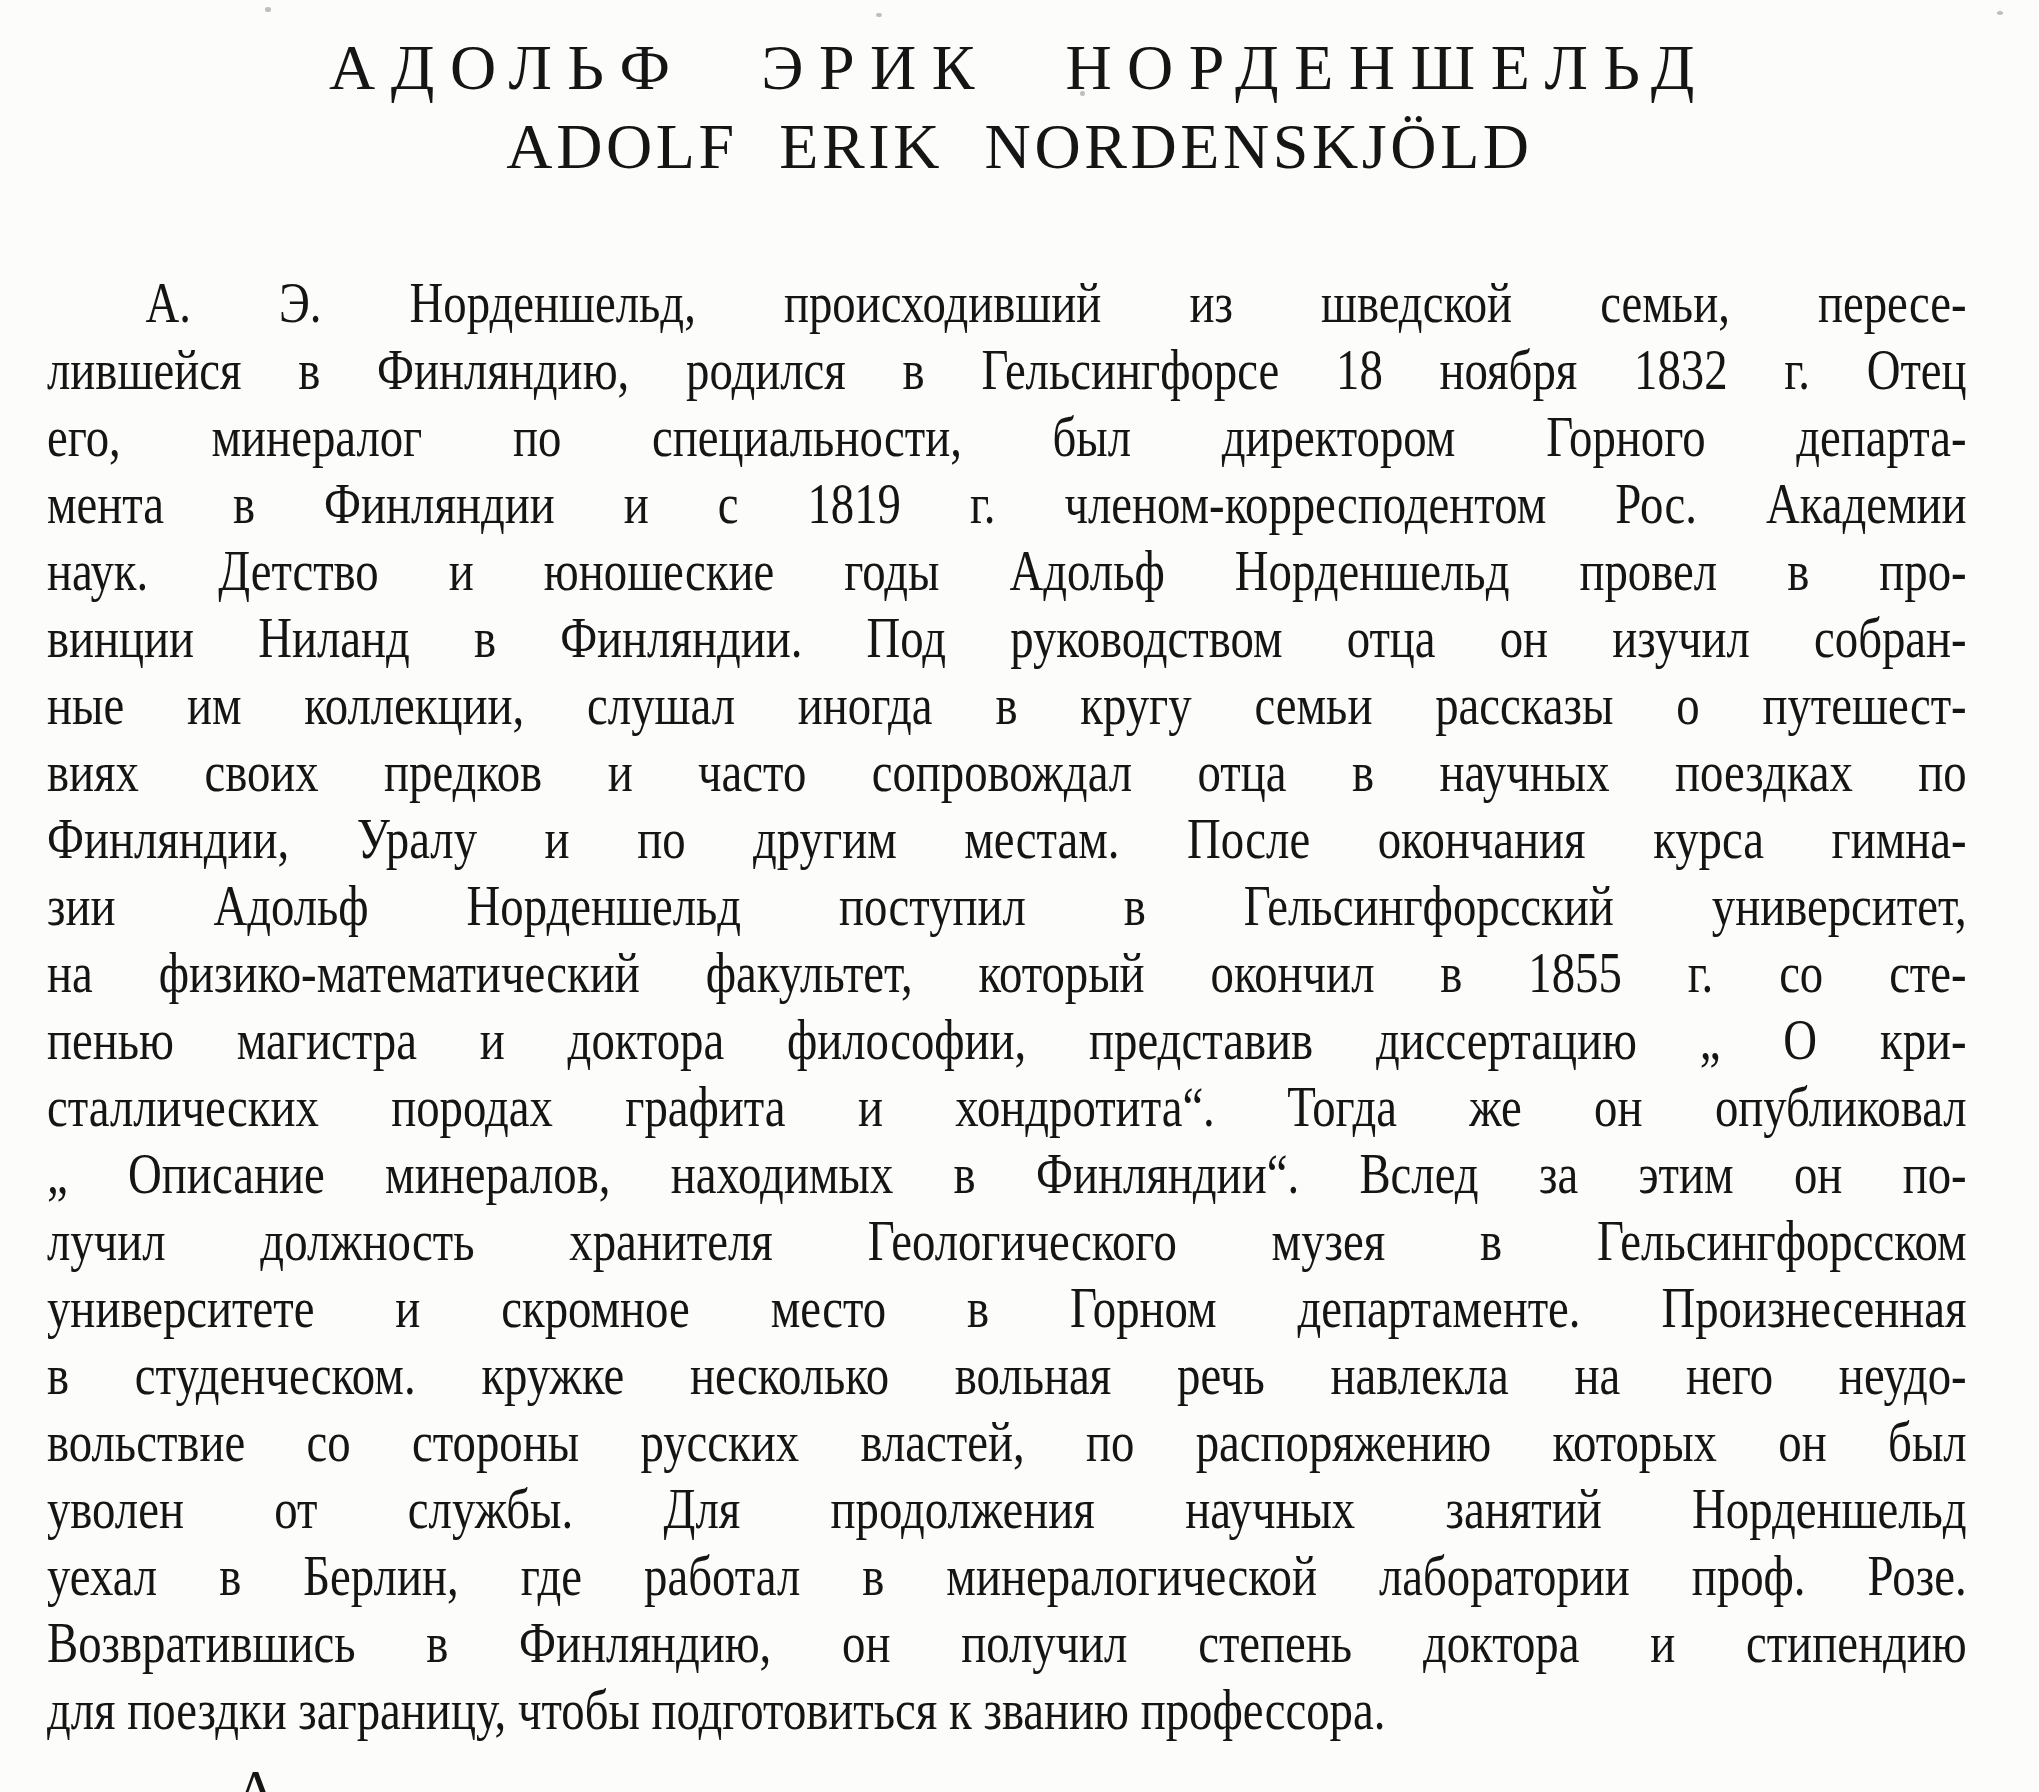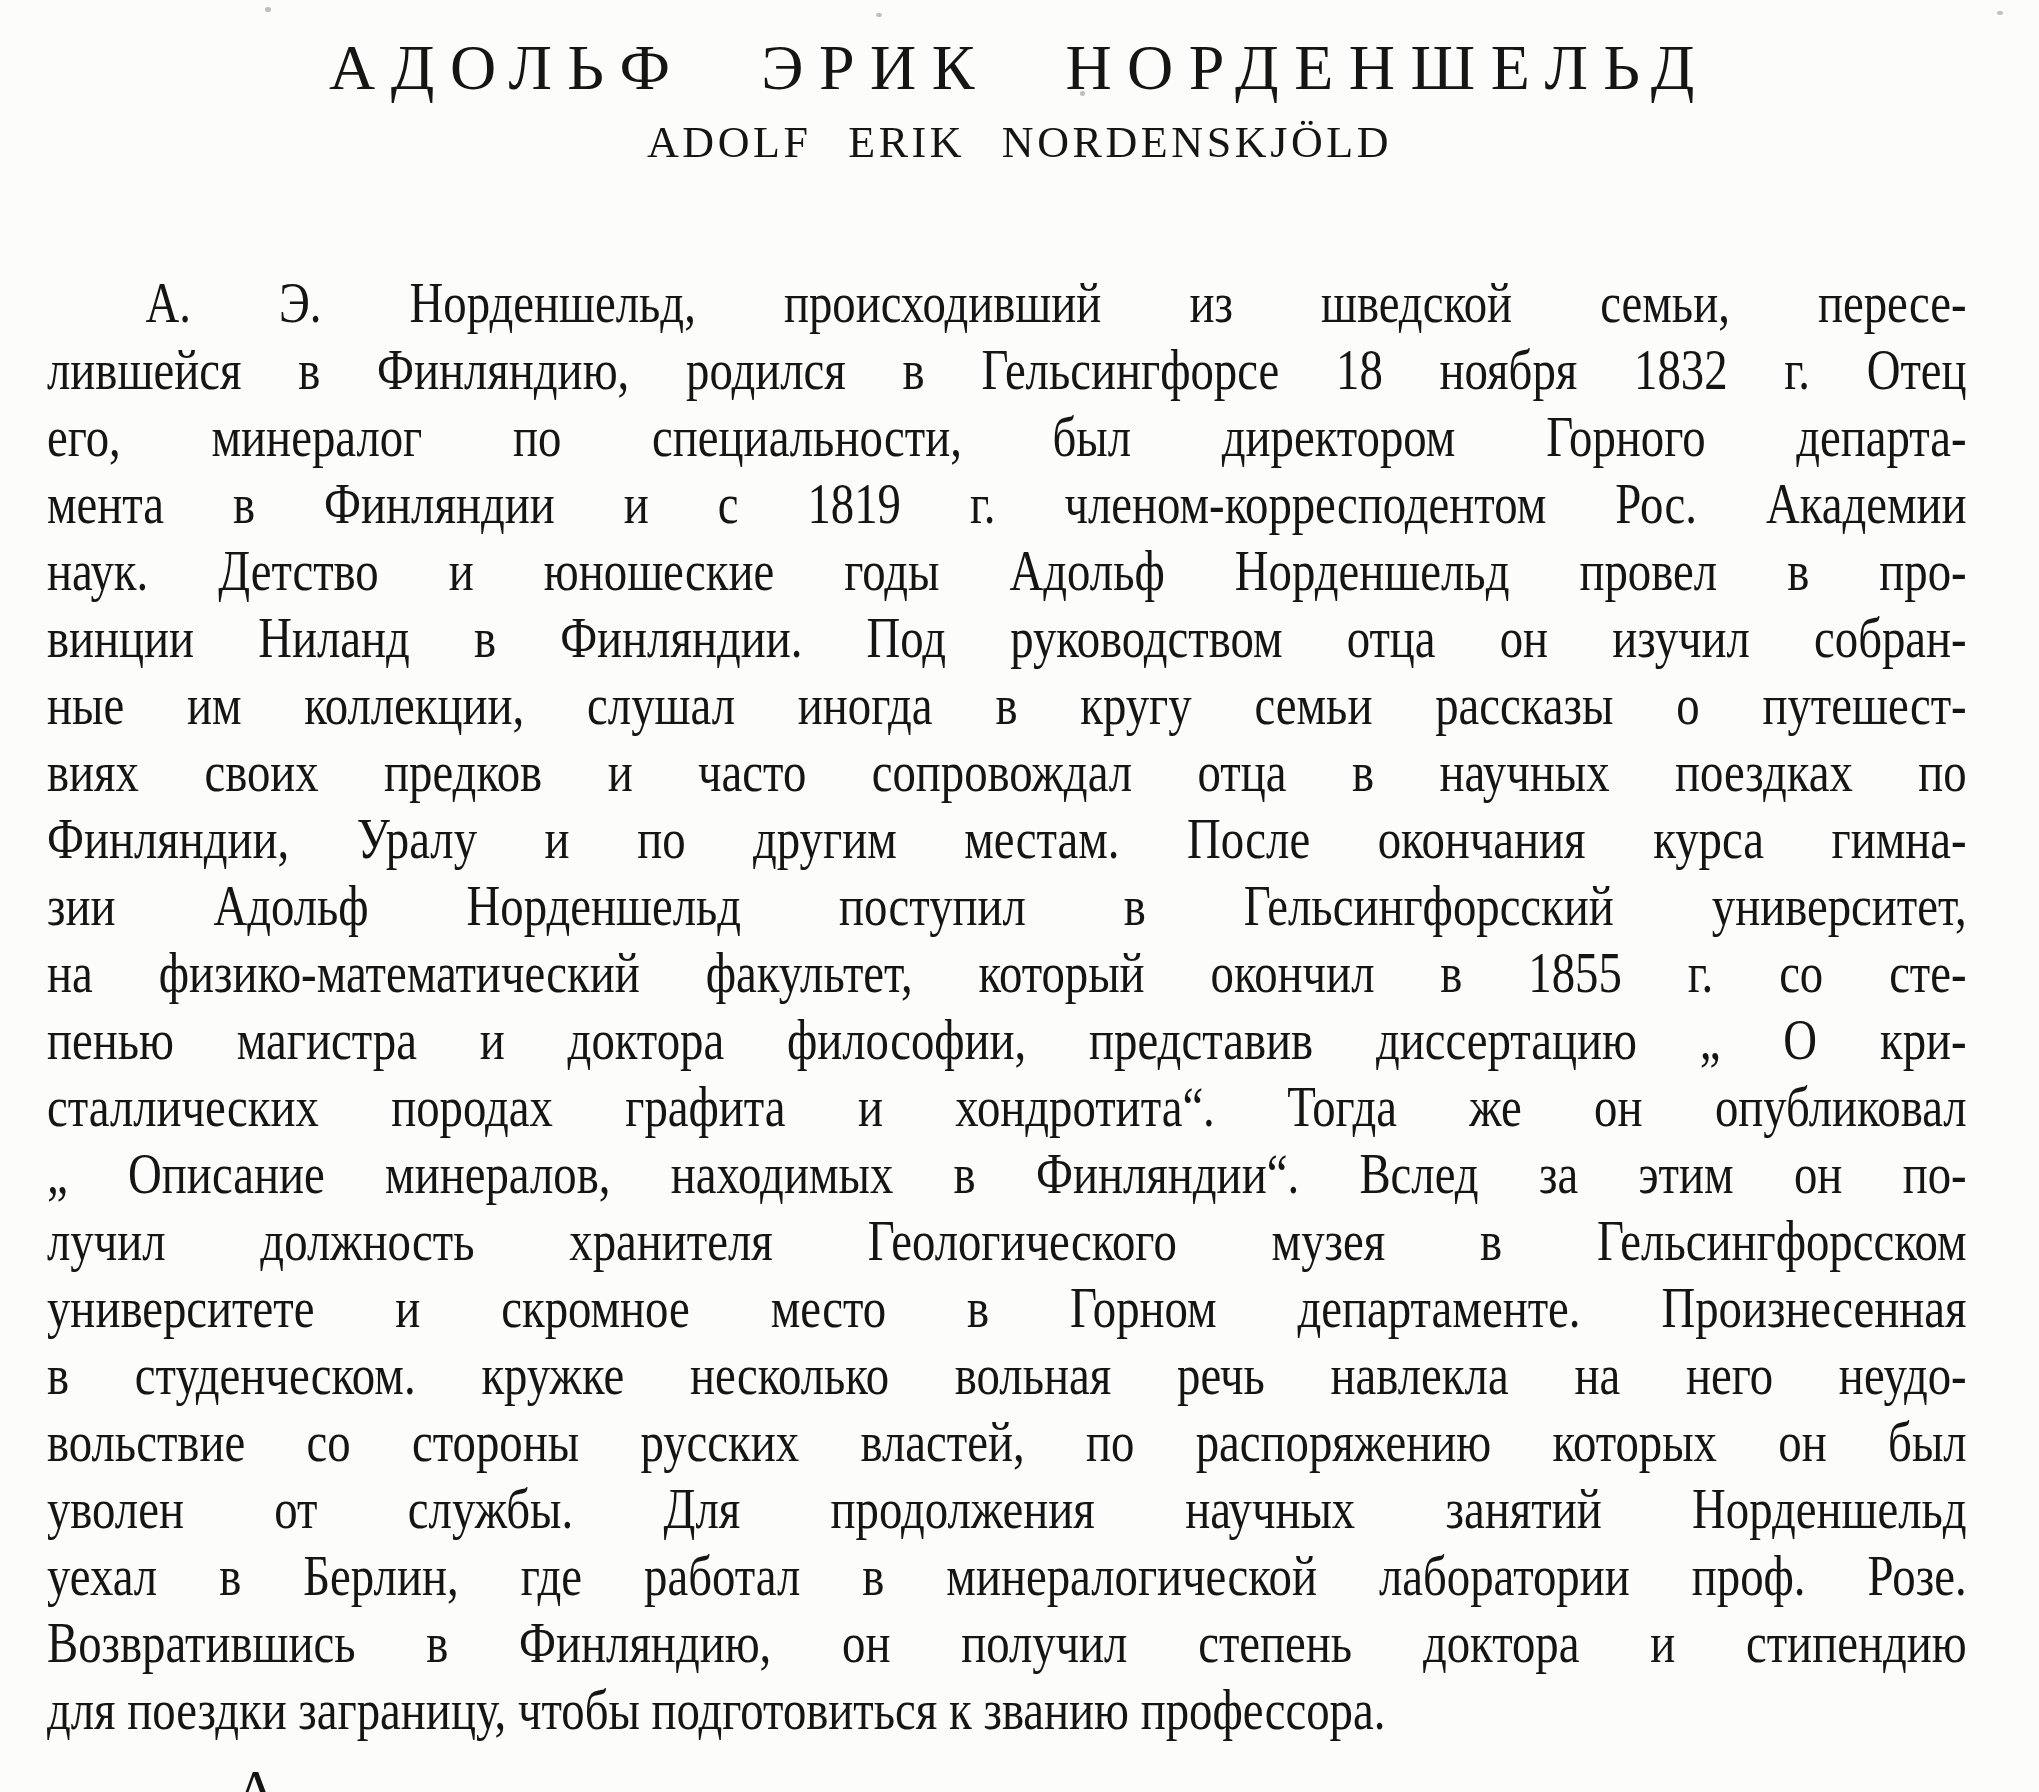--- a/index.html
+++ b/index.html
@@ -11,21 +11,21 @@
     color:var(--ink);
     font-family:"Liberation Serif","DejaVu Serif",serif;
     overflow:hidden;
   }
   .heading { position:absolute; left:0; top:33px; width:100%; text-align:center; }
   .title-cyr {
     font-size:64px; line-height:1.1; font-weight:normal; margin:0;
     letter-spacing:15.5px; word-spacing:44px; white-space:nowrap;
   }
   .title-lat {
-    font-size:44px; line-height:1.1; font-weight:normal; margin:16px 0 0 0;
+    font-size:64px; line-height:1.1; font-weight:normal; margin:9px 0 0 0;
     letter-spacing:3.6px; word-spacing:22px; white-space:nowrap;
   }
   .date-line {
     font-size:53px; line-height:1.1; margin-top:20px; letter-spacing:2.7px;
   }
   
   .body-block {
     position:absolute; left:47px; top:269px;
     width:2341px;                 
     transform:scaleX(0.82);       

